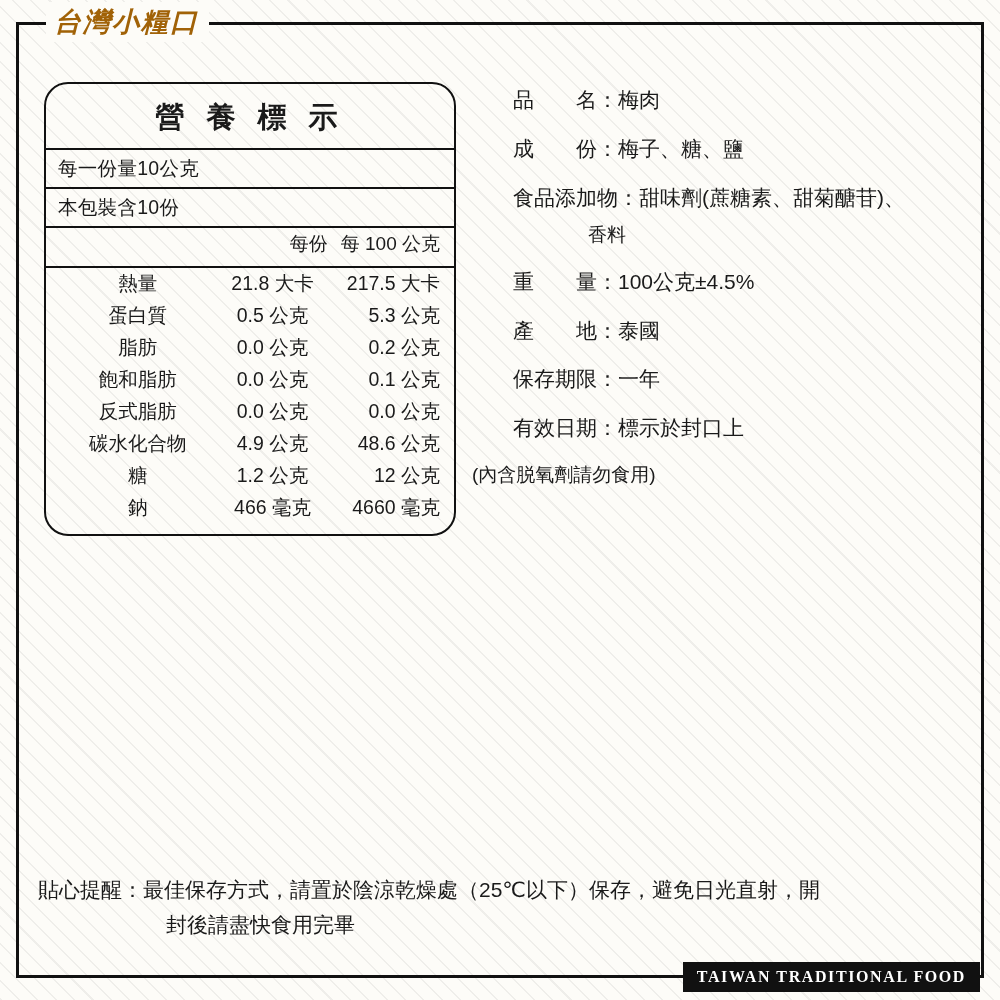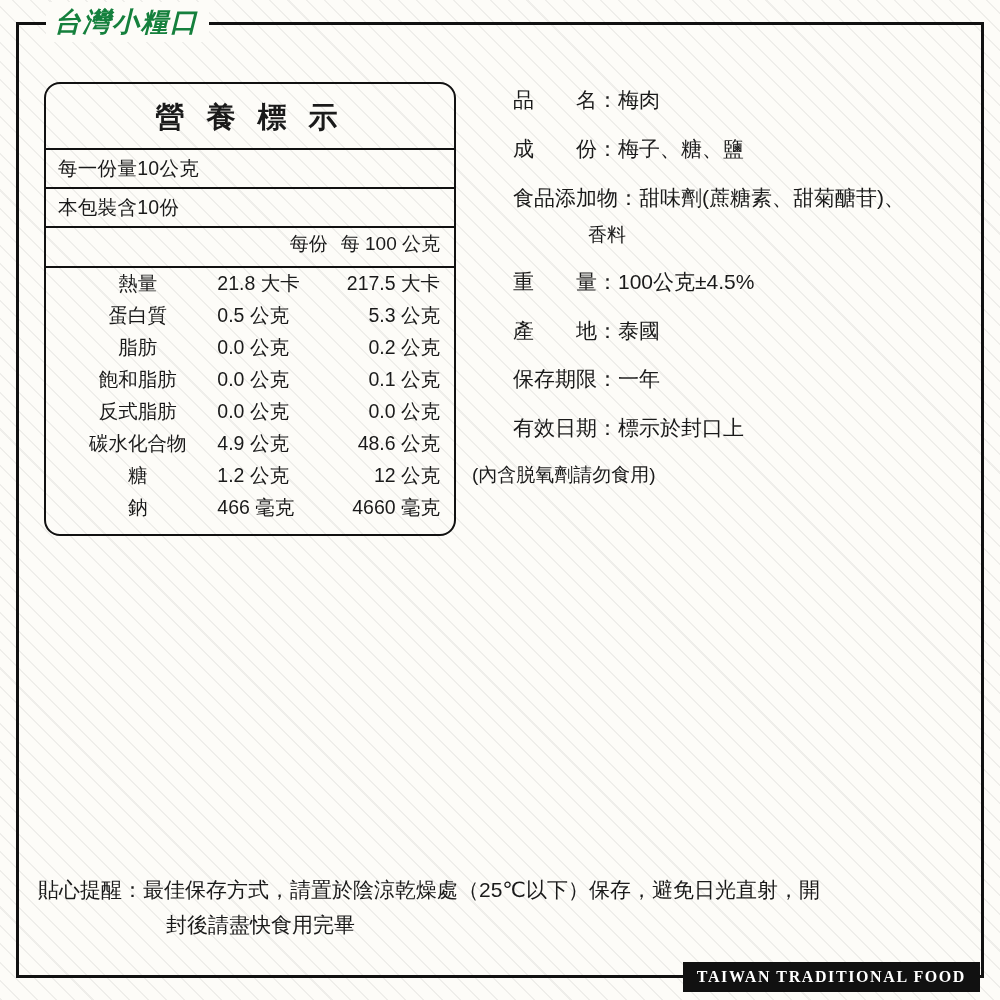--- a/index.html
+++ b/index.html
@@ -43,31 +43,31 @@
     top: 2px;
     background: #fdfcf8;
     padding: 0 10px 0 8px;
     font-family: "Liberation Serif", "DejaVu Serif", serif;
     font-style: italic;
     font-weight: bold;
     font-size: 27px;
     letter-spacing: 2px;
     line-height: 40px;
     white-space: nowrap;
-    color: #15803d;
+    color: #a16207;
   }
 
   
   .nutrition {
     position: absolute;
     left: 44px;
     top: 82px;
     width: 412px;
     border: 2.5px solid #111;
-    border-radius: 16px;
+    border-radius: 24px;
     background: transparent;
     box-sizing: border-box;
     padding: 8px 0 10px 0;
   }
   .nutri-title {
     text-align: center;
     font-size: 29px;
     font-weight: bold;
     letter-spacing: 7px;
     padding: 6px 0 10px 0;
@@ -88,21 +88,21 @@
     font-size: 19.5px;
   }
   table.nutri-table th,
   table.nutri-table td {
     padding: 2.5px 0;
     font-weight: normal;
   }
   table.nutri-table th.lbl { width: 42%; }
   table.nutri-table th.c1, table.nutri-table td.c1 {
     width: 29%;
-    text-align: left;
+    text-align: center;
     padding-right: 8px;
   }
   table.nutri-table th.c2, table.nutri-table td.c2 {
     width: 29%;
     text-align: right;
     padding-right: 14px;
   }
   table.nutri-table th.c1, table.nutri-table th.c2 {
     text-align: right;
     font-size: 19px;

